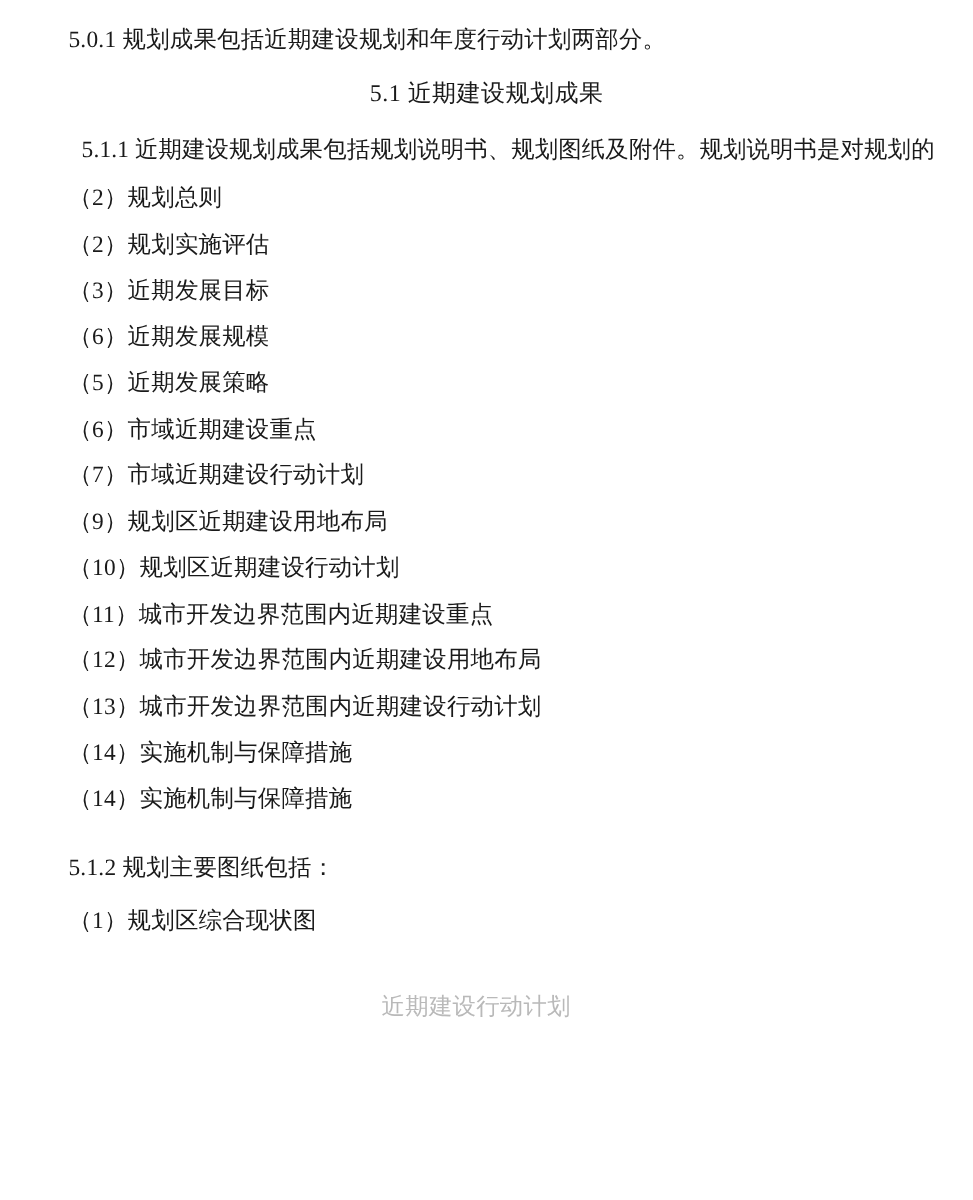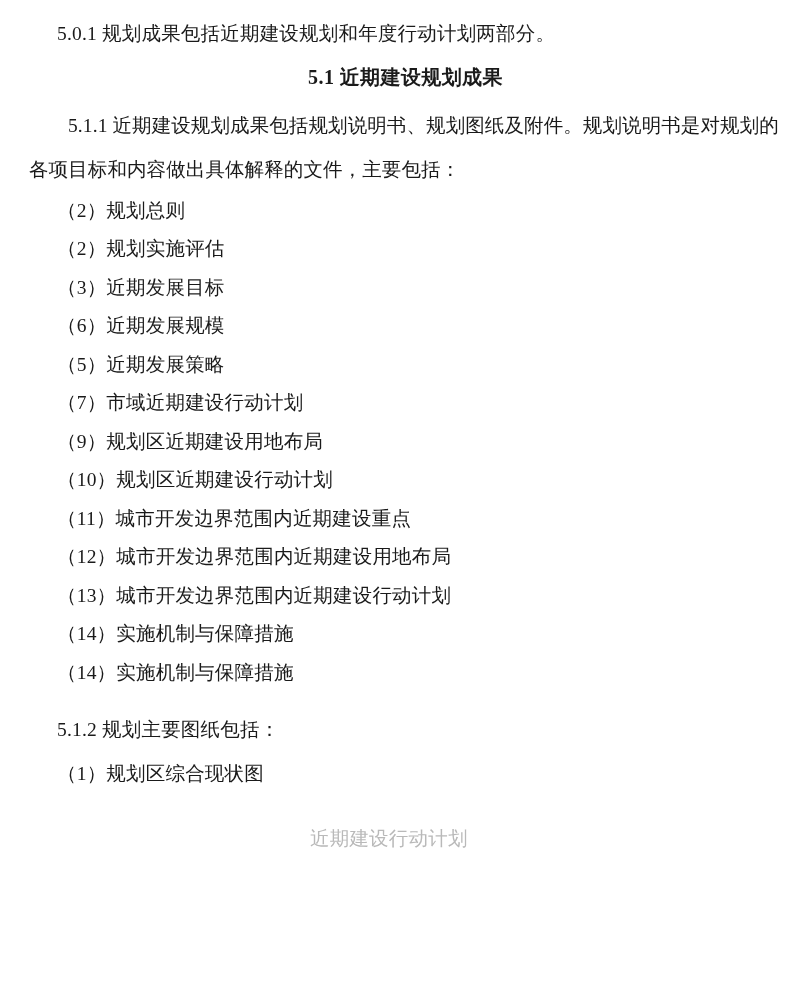--- a/index.html
+++ b/index.html
@@ -23,21 +23,21 @@
   }
   .para {
     font-size: 19.5px;
     line-height: 1.62;
     margin: 0 0 6px 0;
     text-indent: 2em;
     letter-spacing: 0.2px;
   }
   .heading {
     font-size: 20px;
-    font-weight: bold;
+    font-weight: normal;
     text-align: center;
     margin: 14px 0 18px 0;
     letter-spacing: 0.4px;
   }
   .body-para {
     font-size: 19.5px;
     line-height: 1.72;
     margin: 11px;
     text-indent: 2em;
     letter-spacing: 0.1px;
@@ -62,21 +62,21 @@
   .section-lead {
     font-size: 19.5px;
     line-height: 1.62;
     margin: 32px 0 18px 0;
     text-indent: 2em;
     letter-spacing: 0.2px;
   }
   
   .ghost {
     position: absolute;
-    left: 310px;
+    left: 318px;
     top: 825px;
     font-size: 19.5px;
     color: #b9b9b9;
     letter-spacing: 0.2px;
     white-space: nowrap;
     pointer-events: none;
   }
   .first-line {
     margin-top: 8px;
   }
@@ -84,28 +84,28 @@
 </head>
 <body>
 
 <div class="page">
 
   <p class="para first-line">5.0.1 规划成果包括近期建设规划和年度行动计划两部分。</p>
 
   <h2 class="heading">5.1 近期建设规划成果</h2>
 
   <p class="body-para">5.1.1 近期建设规划成果包括规划说明书、规划图纸及附件。规划说明书是对规划的</p>
-  <p class="body-para cont">各项目标和内容做出具体解释的文件，主要包括：</p>
 
   <ul class="list">
     <li>（2）规划总则</li>
     <li>（2）规划实施评估</li>
     <li>（3）近期发展目标</li>
     <li>（6）近期发展规模</li>
     <li>（5）近期发展策略</li>
+    <li>（6）市域近期建设重点</li>
     <li>（7）市域近期建设行动计划</li>
     <li>（9）规划区近期建设用地布局</li>
     <li>（10）规划区近期建设行动计划</li>
     <li>（11）城市开发边界范围内近期建设重点</li>
     <li>（12）城市开发边界范围内近期建设用地布局</li>
     <li>（13）城市开发边界范围内近期建设行动计划</li>
     <li>（14）实施机制与保障措施</li>
     <li>（14）实施机制与保障措施</li>
   </ul>
 

